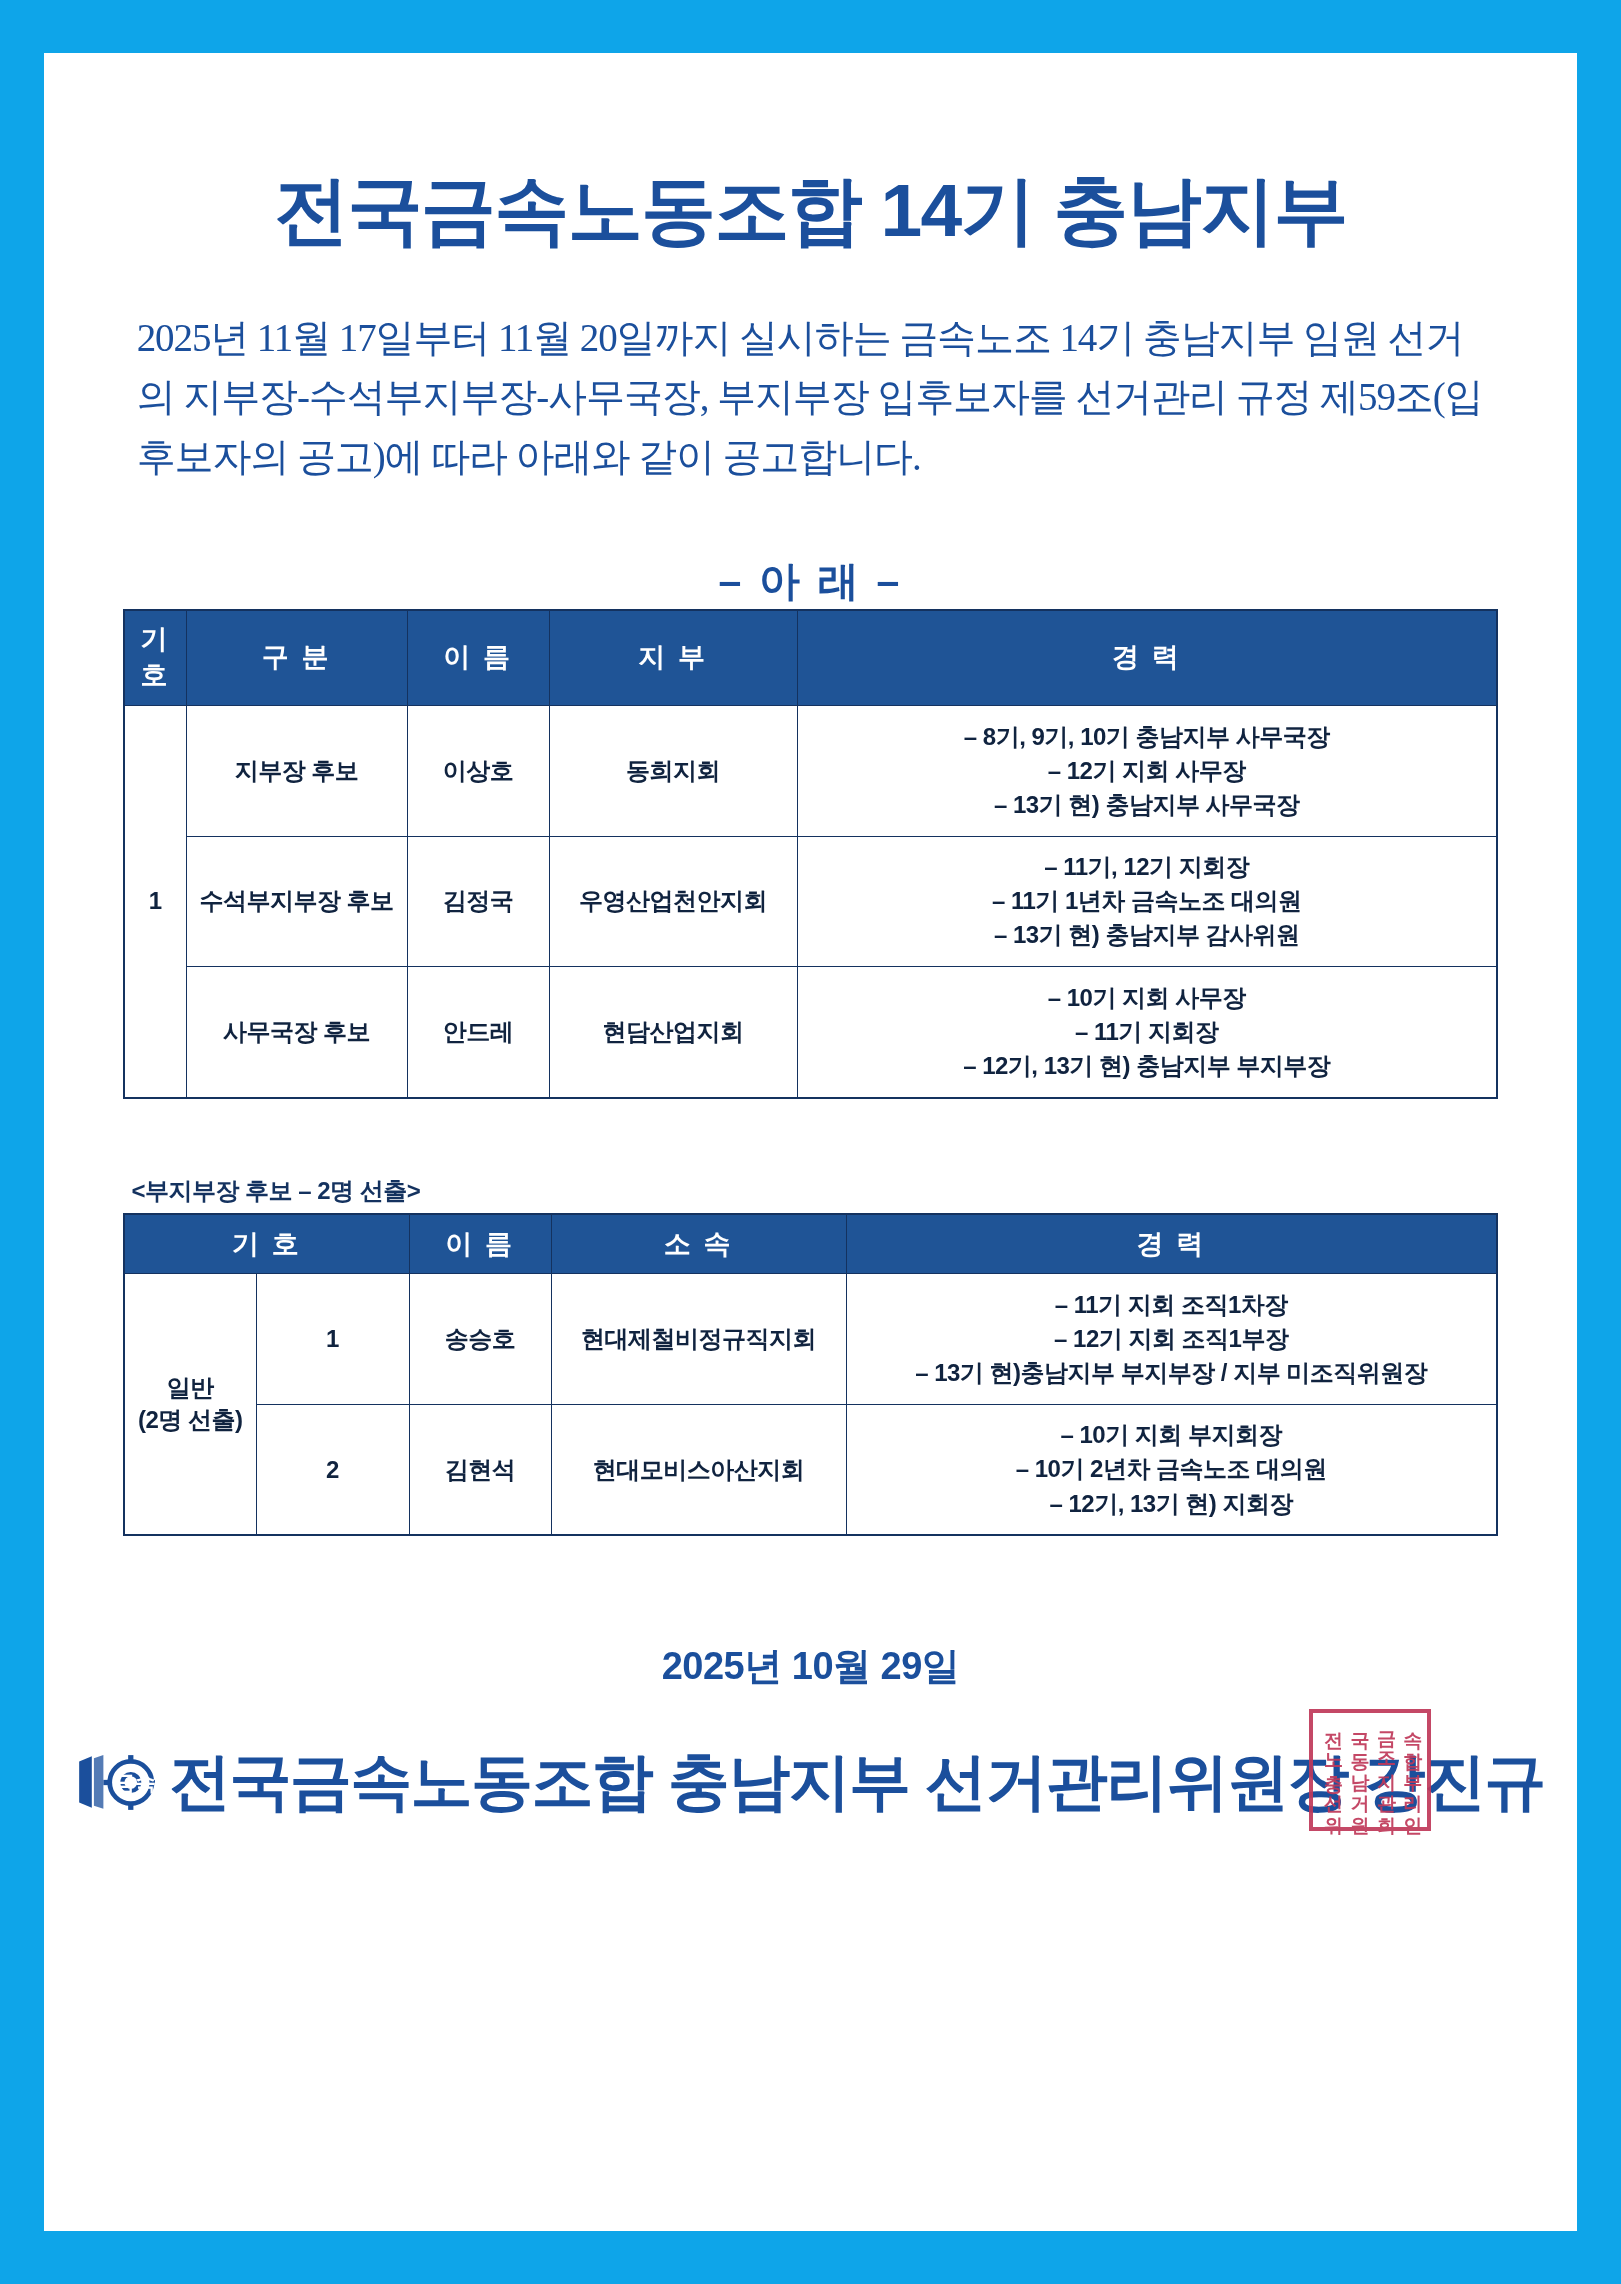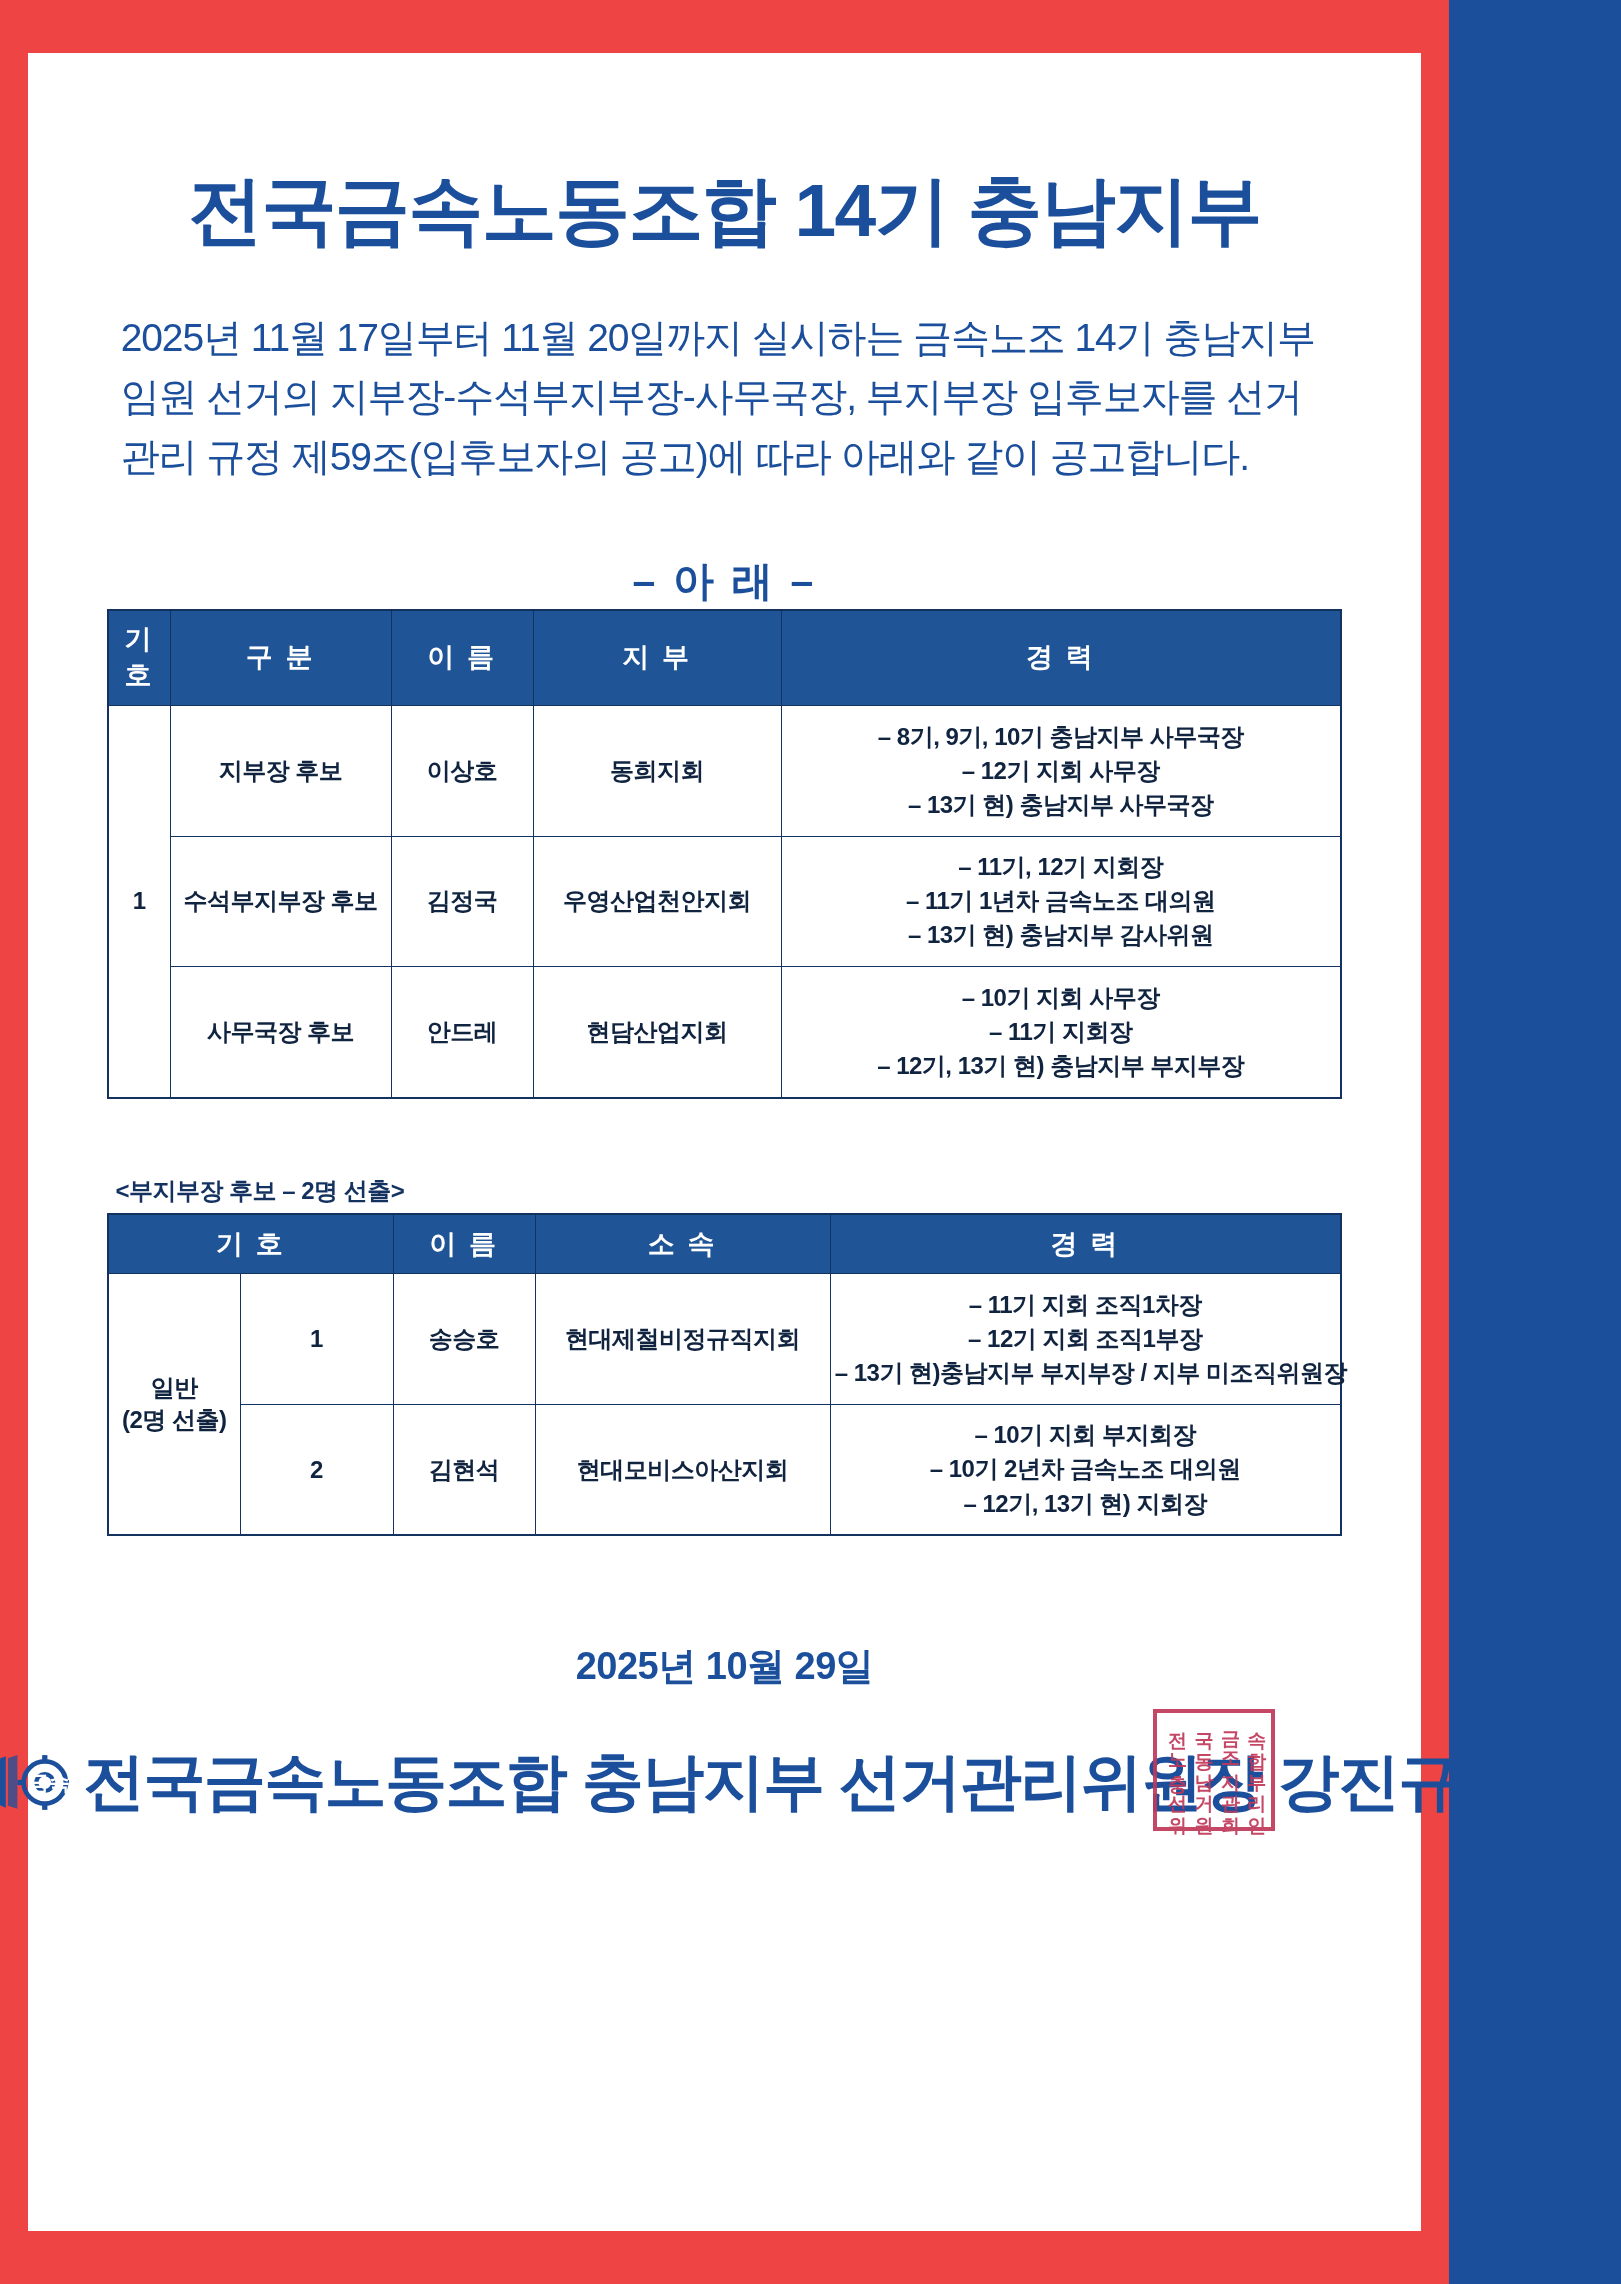--- a/index.html
+++ b/index.html
@@ -8,25 +8,25 @@
   }
   body {
     width: 1621px;
     height: 2284px;
     background: #1b4f9c;
     font-family: "Liberation Sans", sans-serif;
     -webkit-font-smoothing: antialiased;
   }
   .poster {
     position: relative;
-    width: 1449px;
+    width: 1621px;
     height: 2284px;
     box-sizing: border-box;
-    padding: 53px 28px;
-    background: #ef4444;
+    padding: 53px 44px;
+    background: #0ea5e9;
   }
   .sheet {
     position: relative;
     width: 100%;
     height: 100%;
     background: #ffffff;
     box-sizing: border-box;
     padding: 41px 79px 32px 79px;
   }
 
@@ -48,21 +48,21 @@
   .intro {
     margin-top: 50px;
     color: #1b4f9c;
     font-size: 39px;
     font-weight: 500;
     line-height: 1.52;
     letter-spacing: -1.1px;
     text-align: left;
     padding: 0 13.7px;
   }
-  .intro p { margin: 0; }
+  .intro p { margin: 0; font-family: Liberation Serif, serif; }
 
   
   .below-marker {
     margin-top: 68px;
     text-align: center;
     color: #1b4f9c;
     font-size: 41px;
     font-weight: 700;
     letter-spacing: 3.2px;
   }

